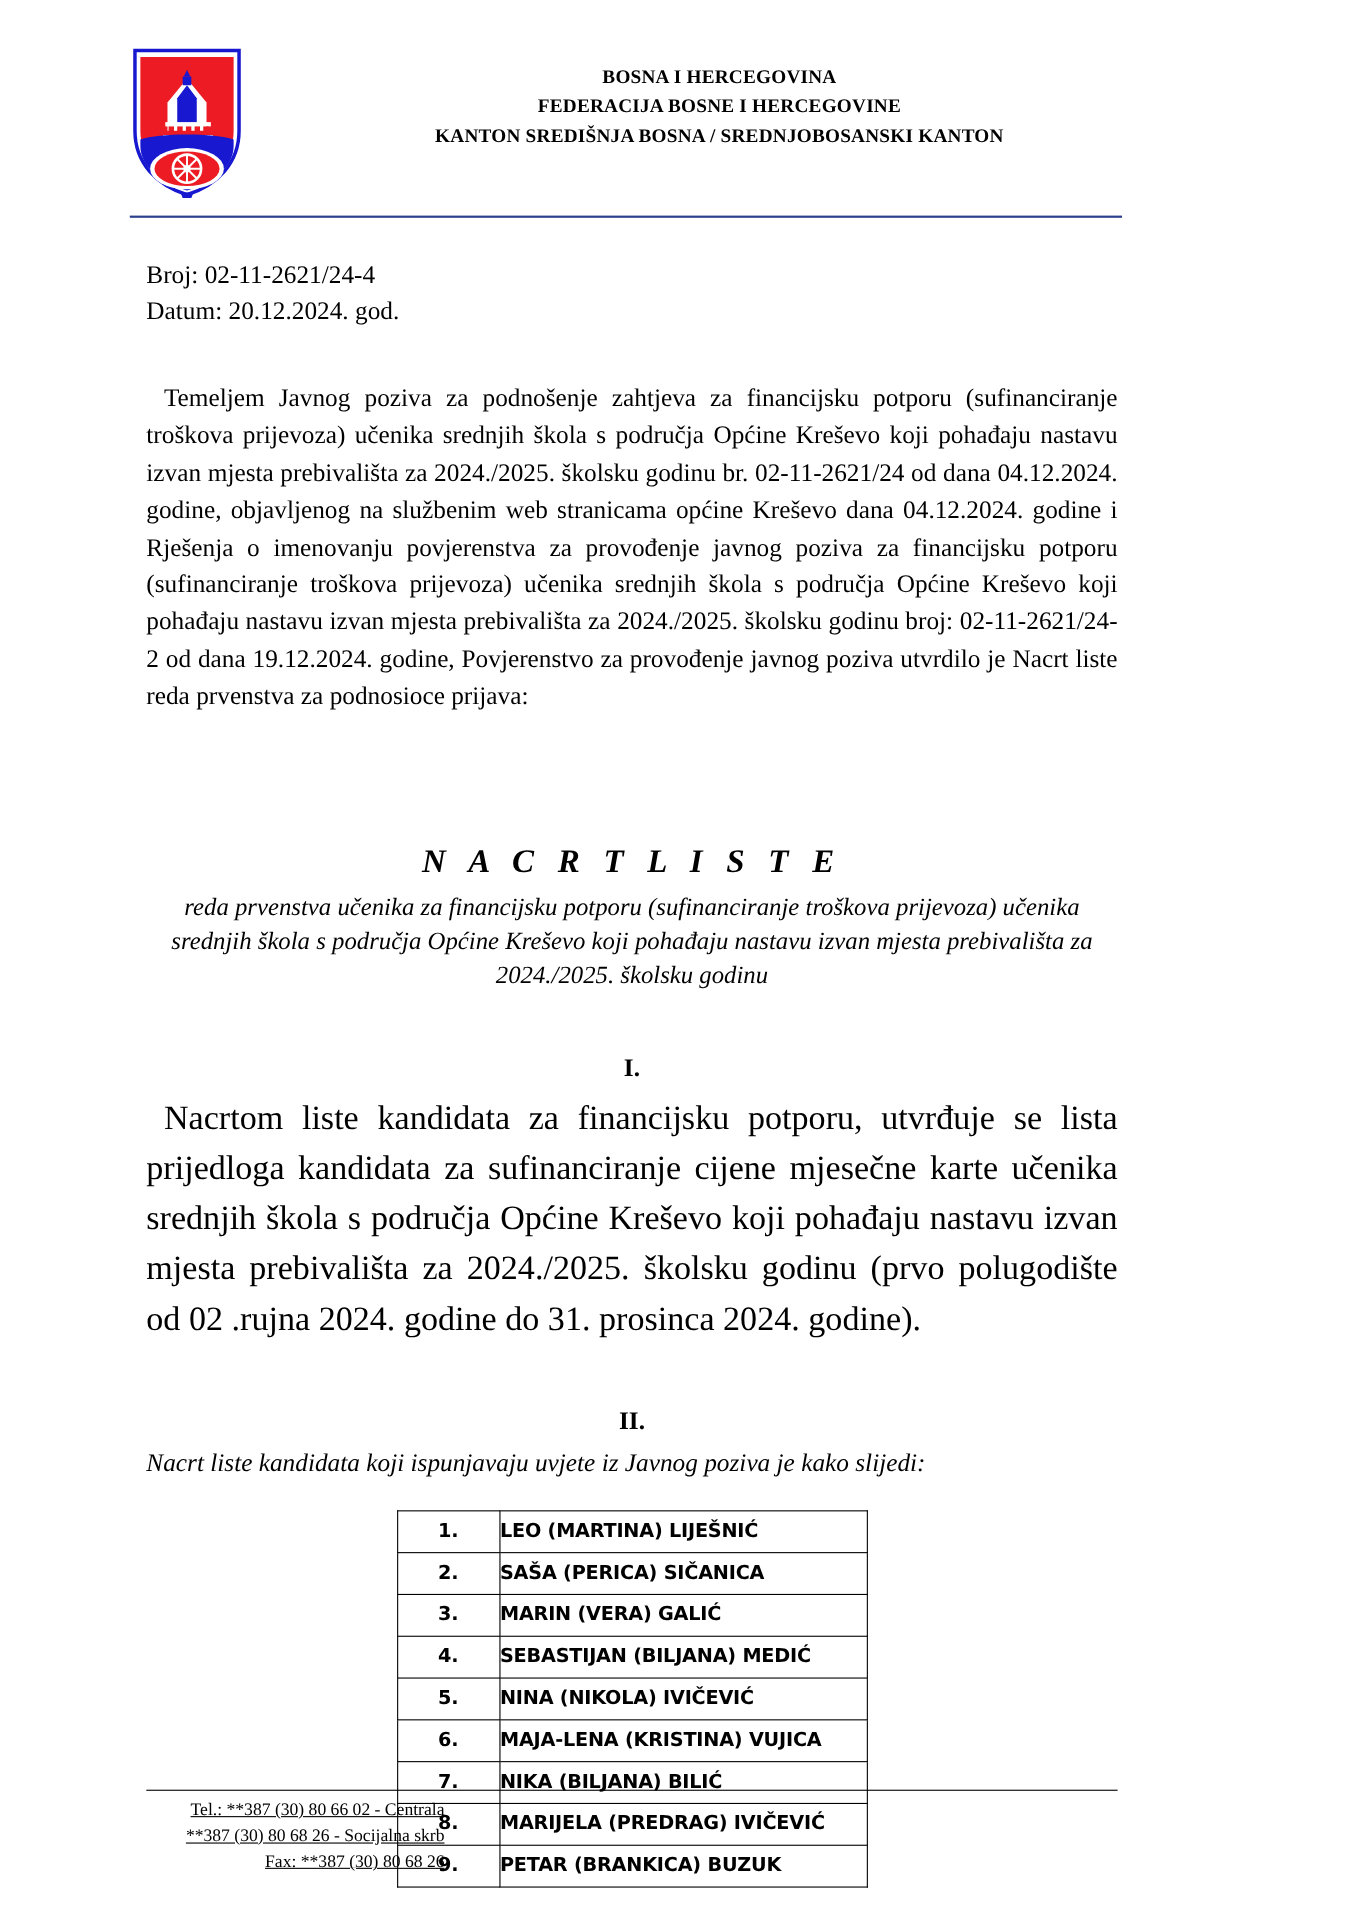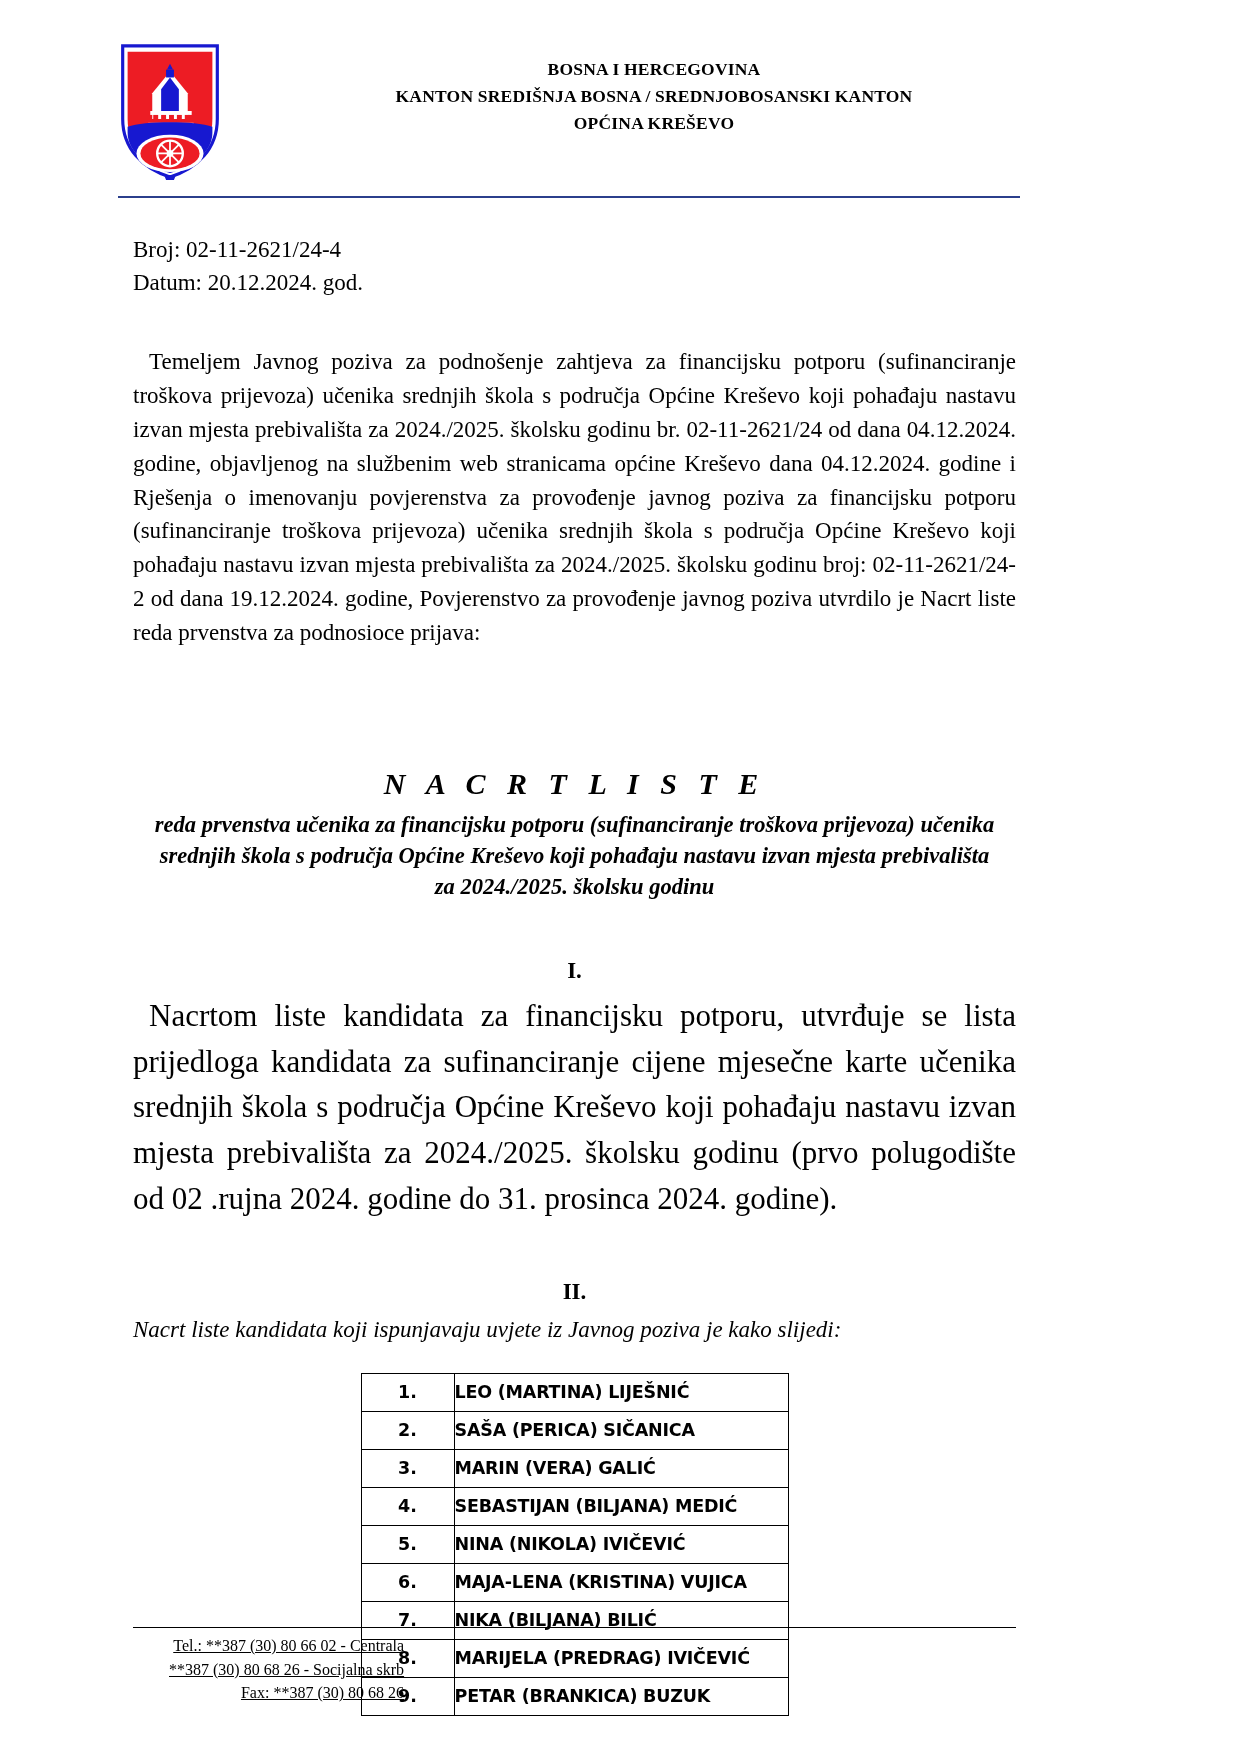--- a/index.html
+++ b/index.html
@@ -88,21 +88,21 @@
     margin-top: 118px;
     text-align: center;
   }
   .title-main {
     font-weight: bold;
     font-style: italic;
     font-size: 30px;
     letter-spacing: 7px;
   }
   .title-sub {
-    font-weight: bold;
+    font-weight: normal;
     font-style: italic;
     font-size: 22.5px;
     line-height: 1.36;
     margin: 9px 18px 0 18px;
     text-align: center;
   }
 
   .roman {
     text-align: center;
     font-weight: bold;
@@ -223,22 +223,22 @@
           <line x1="43" y1="113" x2="69" y2="113"></line>
           <line x1="47" y1="104" x2="65" y2="122"></line>
           <line x1="65" y1="104" x2="47" y2="122"></line>
         </g>
 
         <path d="M50 135 H62 L60 140 H52 Z" fill="#1718d0"></path>
       </svg>
     </div>
     <div class="header-text">
       <div>BOSNA I HERCEGOVINA</div>
+      <div>FEDERACIJA BOSNE I HERCEGOVINE</div>
       <div>KANTON SREDIŠNJA BOSNA / SREDNJOBOSANSKI KANTON</div>
-      <div>OPĆINA KREŠEVO</div>
     </div>
   </div>
 
   <div class="header-rule"></div>
 
   <div class="content">
 
     <div class="refblock">
       <div>Broj: 02-11-2621/24-4</div>
       <div>Datum: 20.12.2024. god.</div>

